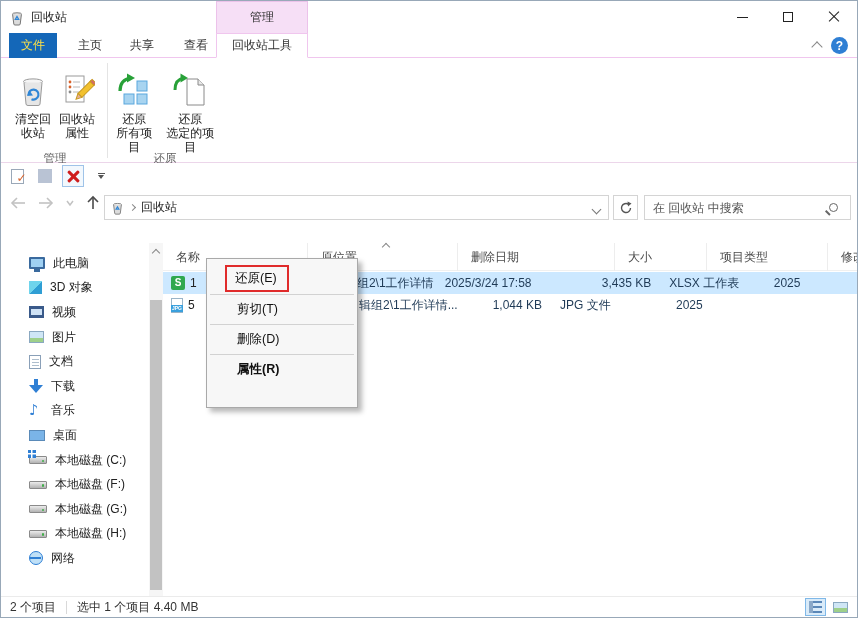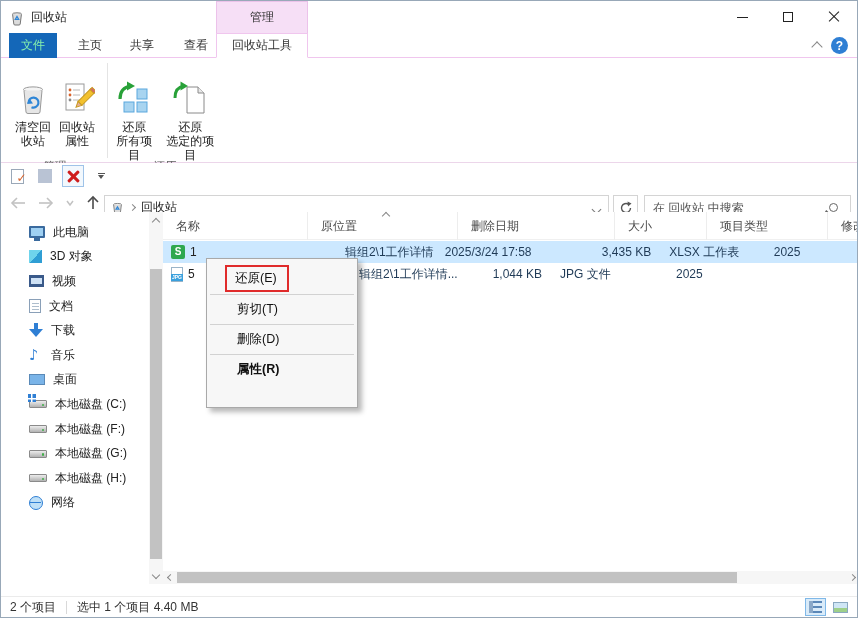--- a/index.html
+++ b/index.html
@@ -14,29 +14,29 @@
   .cap { width:46px; height:32px; display:flex; align-items:center; justify-content:center; }
   .g-min { width:11px; height:1px; background:#222; }
   .g-max { width:10px; height:10px; border:1px solid #222; }
   .g-close { position:relative; width:12px; height:12px; }
   .g-close::before,.g-close::after { content:""; position:absolute; left:-1px; top:5px; width:14px; height:1px; background:#222; }
   .g-close::before { transform:rotate(45deg);} .g-close::after { transform:rotate(-45deg);}
 
   
   .tabrow { position:absolute; left:0; top:32px; width:100%; height:25px; background:#fff; border-bottom:1px solid #f0c6ee; }
   .tab { position:absolute; top:0; height:25px; display:flex; align-items:center; justify-content:center; color:#333; }
-  .tab.file { left:8px; width:48px; background:#1467b8; color:#86efac; }
+  .tab.file { left:8px; width:48px; background:#1467b8; color:#fde047; }
   .tab.t-home { left:66px; width:46px; } .tab.t-share { left:118px; width:46px; } .tab.t-view { left:172px; width:46px; }
   .tab.tool { left:215px; width:92px; background:#fff; border:1px solid #f0c6ee; border-bottom:1px solid #fff; }
   .collapse-caret { position:absolute; right:36px; top:10px; width:8px; height:8px; border-left:1.5px solid #888; border-top:1.5px solid #888; transform:rotate(45deg); }
   .help-circle { position:absolute; right:9px; top:4px; width:17px; height:17px; border-radius:50%; background:#2f7fd4; color:#fff; font-size:12px; font-weight:bold; display:flex; align-items:center; justify-content:center; }
 
   
   .ribbon { position:absolute; left:0; top:57px; width:100%; height:105px; background:#fff; border-bottom:1px solid #ecd6ea; }
-  .rgroup { position:absolute; top:16px; height:104px; }
+  .rgroup { position:absolute; top:8px; height:104px; }
   .rgroup.g1 { left:4px; width:100px; } .rgroup.g2 { left:110px; width:108px; }
   .rbtns { display:flex; justify-content:center; gap:4px; padding-top:5px; }
   .rbtn { display:flex; flex-direction:column; align-items:center; padding:2px 2px; }
   .rbtn svg { display:block; }
   .rlbl { margin-top:3px; text-align:center; line-height:14px; color:#222; }
   .rgroup-label { position:absolute; bottom:4px; left:0; width:100%; text-align:center; font-size:11.5px; color:#5f5f5f; }
   .vsep { position:absolute; left:106px; top:62px; width:1px; height:95px; background:#e4e4e4; top:5px; }
 
   
   .qat { position:absolute; left:0; top:162px; width:100%; height:26px; background:#fff; display:flex; align-items:center; gap:6px; padding-left:5px; }
@@ -59,21 +59,21 @@
   .addr-chevron { width:5px; height:5px; border-right:1.2px solid #888; border-top:1.2px solid #888; transform:rotate(45deg); }
   .addr-dd { position:absolute; right:8px; top:10px; width:7px; height:7px; border-right:1.5px solid #777; border-bottom:1.5px solid #777; transform:rotate(45deg); }
   .refreshbtn { position:absolute; left:612px; top:6px; width:25px; height:25px; border:1px solid #d4d4d4; display:flex; align-items:center; justify-content:center; }
   .searchbox { position:absolute; left:643px; top:6px; width:207px; height:25px; border:1px solid #d4d4d4; display:flex; align-items:center; }
   .searchbox input { flex:1; border:none; outline:none; font-family:inherit; font-size:12px; padding:0 4px 0 8px; color:#333; background:transparent; }
   .searchbox input::placeholder { color:#555; opacity:1; }
   .lens { position:relative; width:9px; height:9px; border:1.5px solid #666; border-radius:50%; margin-right:12px; }
   .lens::after { content:""; position:absolute; left:-5px; top:8px; width:6px; height:1.5px; background:#666; transform:rotate(45deg); }
 
   
-  .main { position:absolute; left:0; top:211px; width:100%; height:372px; background:#fff; }
+  .main { position:absolute; left:0; top:242px; width:100%; height:372px; background:#fff; }
   .sidebar { position:absolute; left:0; top:0; width:148px; height:372px; overflow:hidden; padding-top:8px; }
   .side-item { height:24.6px; display:flex; align-items:center; gap:8px; padding-left:28px; white-space:nowrap; }
   .side-item.lvl1 { }
   .slbl { color:#222; }
 
   
   .sb-vscroll { position:absolute; left:148px; top:0; width:14px; height:372px; background:#f6f6f6; }
   .sb-up,.sb-down { position:absolute; left:0; width:14px; height:16px; display:flex; align-items:center; justify-content:center; }
   .sb-up { top:0; } .sb-down { bottom:0; }
   .chev-up { width:6px; height:6px; border-left:1.5px solid #888; border-top:1.5px solid #888; transform:rotate(45deg); margin-top:3px; }
@@ -326,20 +326,24 @@
           </div>
           <div class="side-item lvl1">
             <span class="ic ic-cube"></span>
             <span class="slbl">3D 对象</span>
           </div>
           <div class="side-item lvl1">
             <span class="ic ic-video"></span>
             <span class="slbl">视频</span>
           </div>
           <div class="side-item lvl1">
+            <span class="ic ic-picture"></span>
+            <span class="slbl">图片</span>
+          </div>
+          <div class="side-item lvl1">
             <span class="ic ic-doc"></span>
             <span class="slbl">文档</span>
           </div>
           <div class="side-item lvl1">
             <span class="ic ic-download"></span>
             <span class="slbl">下载</span>
           </div>
           <div class="side-item lvl1">
             <span class="ic ic-music"></span>
             <span class="slbl">音乐</span>

